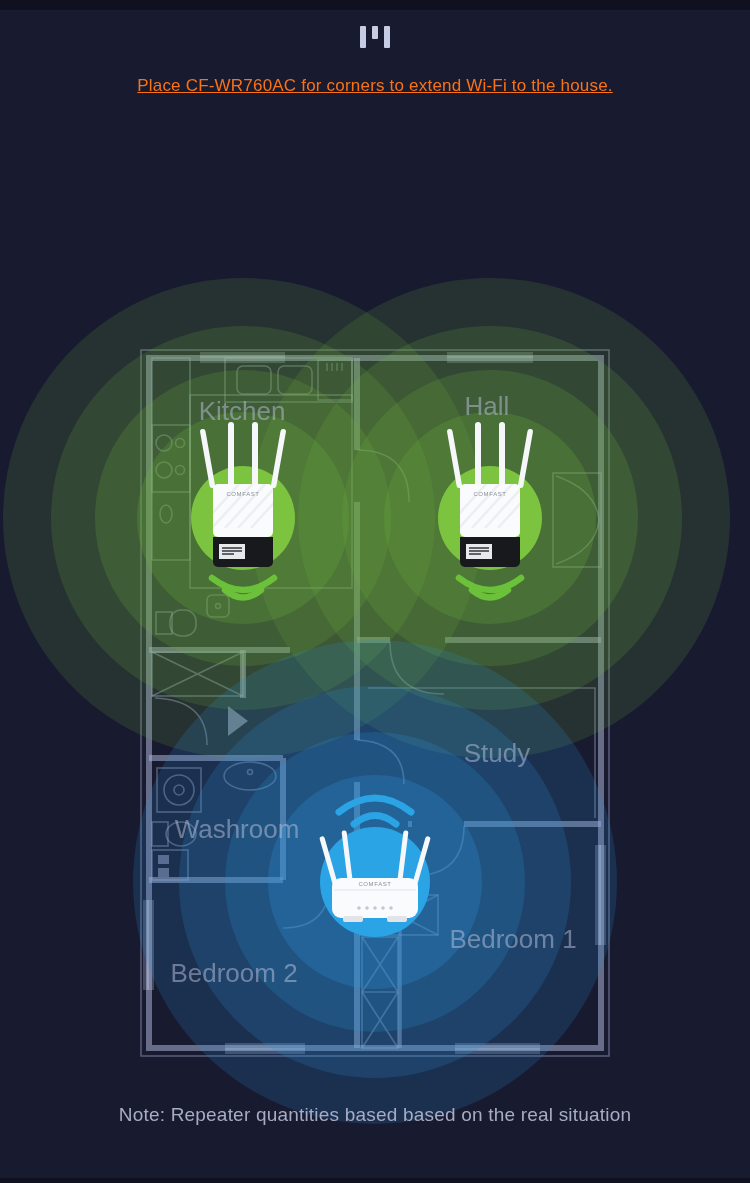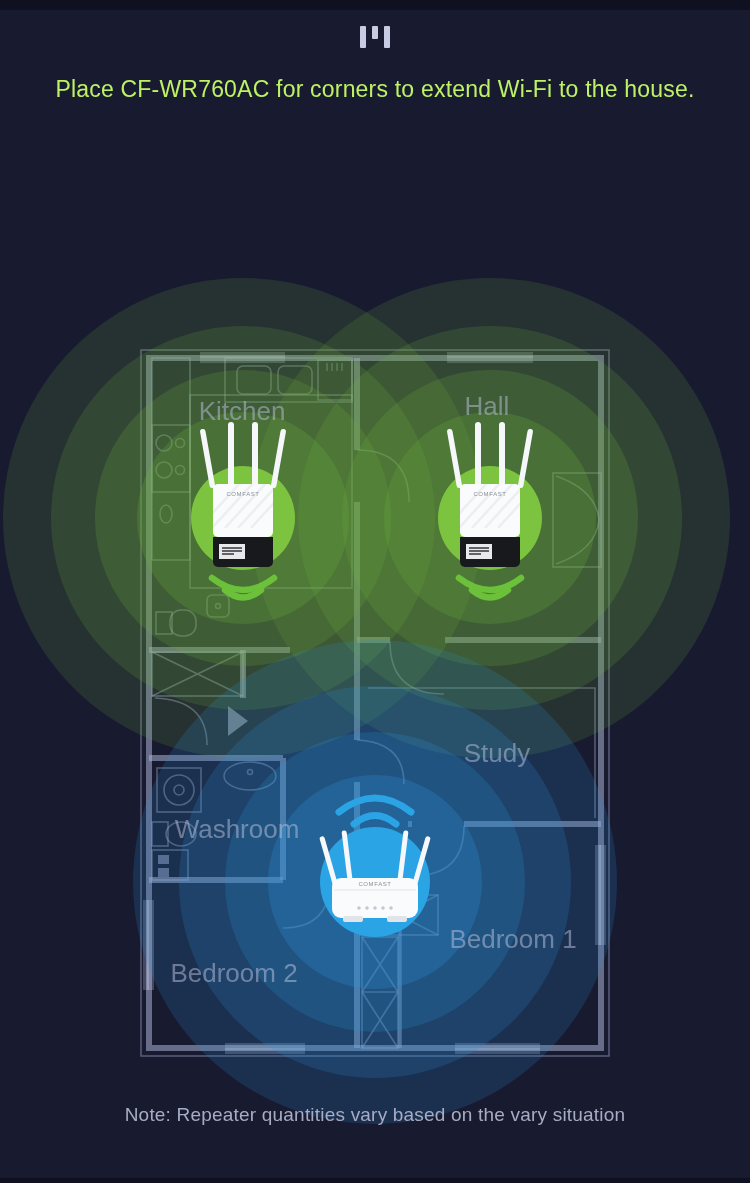--- a/index.html
+++ b/index.html
@@ -13,21 +13,21 @@
   .hero{position:absolute;top:0;left:0;width:750px;text-align:center;}
   .hero h1{
     margin:70px 0 0 0;font-size:48px;font-weight:700;letter-spacing:-0.5px;
     color:#c7cbe4;
   }
   .divider-icon{margin-top:26px;height:24px;display:flex;justify-content:center;align-items:flex-start;gap:6px;}
   .divider-icon .bar{display:inline-block;width:6px;background:#c7cbe4;border-radius:1px;}
   .divider-icon .bar.tall{height:22px;}
   .divider-icon .bar.short{height:13px;}
   .subtitle{
-    margin:26px 0 0 0;font-size:23px;font-weight:400;color:#bef264;letter-spacing:0.2px;
+    margin:26px 0 0 0;font-size:17px;font-weight:400;color:#f97316;letter-spacing:0.2px;text-decoration:underline;
   }
   .note{
     position:absolute;left:0;top:1104px;width:750px;text-align:center;margin:0;
     font-size:19px;color:#a6acc4;letter-spacing:0.2px;
   }
   .plan-svg{position:absolute;top:0;left:0;}
   svg text{font-family:"Liberation Sans",sans-serif;}
   .room-label{fill:#b9c0da;opacity:0.52;font-size:26px;}
   .brand-label{fill:#8a8f98;font-size:6px;letter-spacing:0.6px;}
 </style>
@@ -230,16 +230,16 @@
           <circle cx="8" cy="26" r="1.8"></circle>
           <circle cx="16" cy="26" r="1.8"></circle>
       </g>
       <g fill="#e2e4e9">
         <rect x="-32" y="34" width="20" height="6" rx="2"></rect>
         <rect x="12" y="34" width="20" height="6" rx="2"></rect>
       </g>
     </g>
   </svg>
 
-  <p class="note">Note: Repeater quantities vary based on the vary situation</p>
+  <p class="note">Note: Repeater quantities based based on the real situation</p>
 
   <div class="edge-strip bottom"></div>
 </div>
 
 </body></html>

